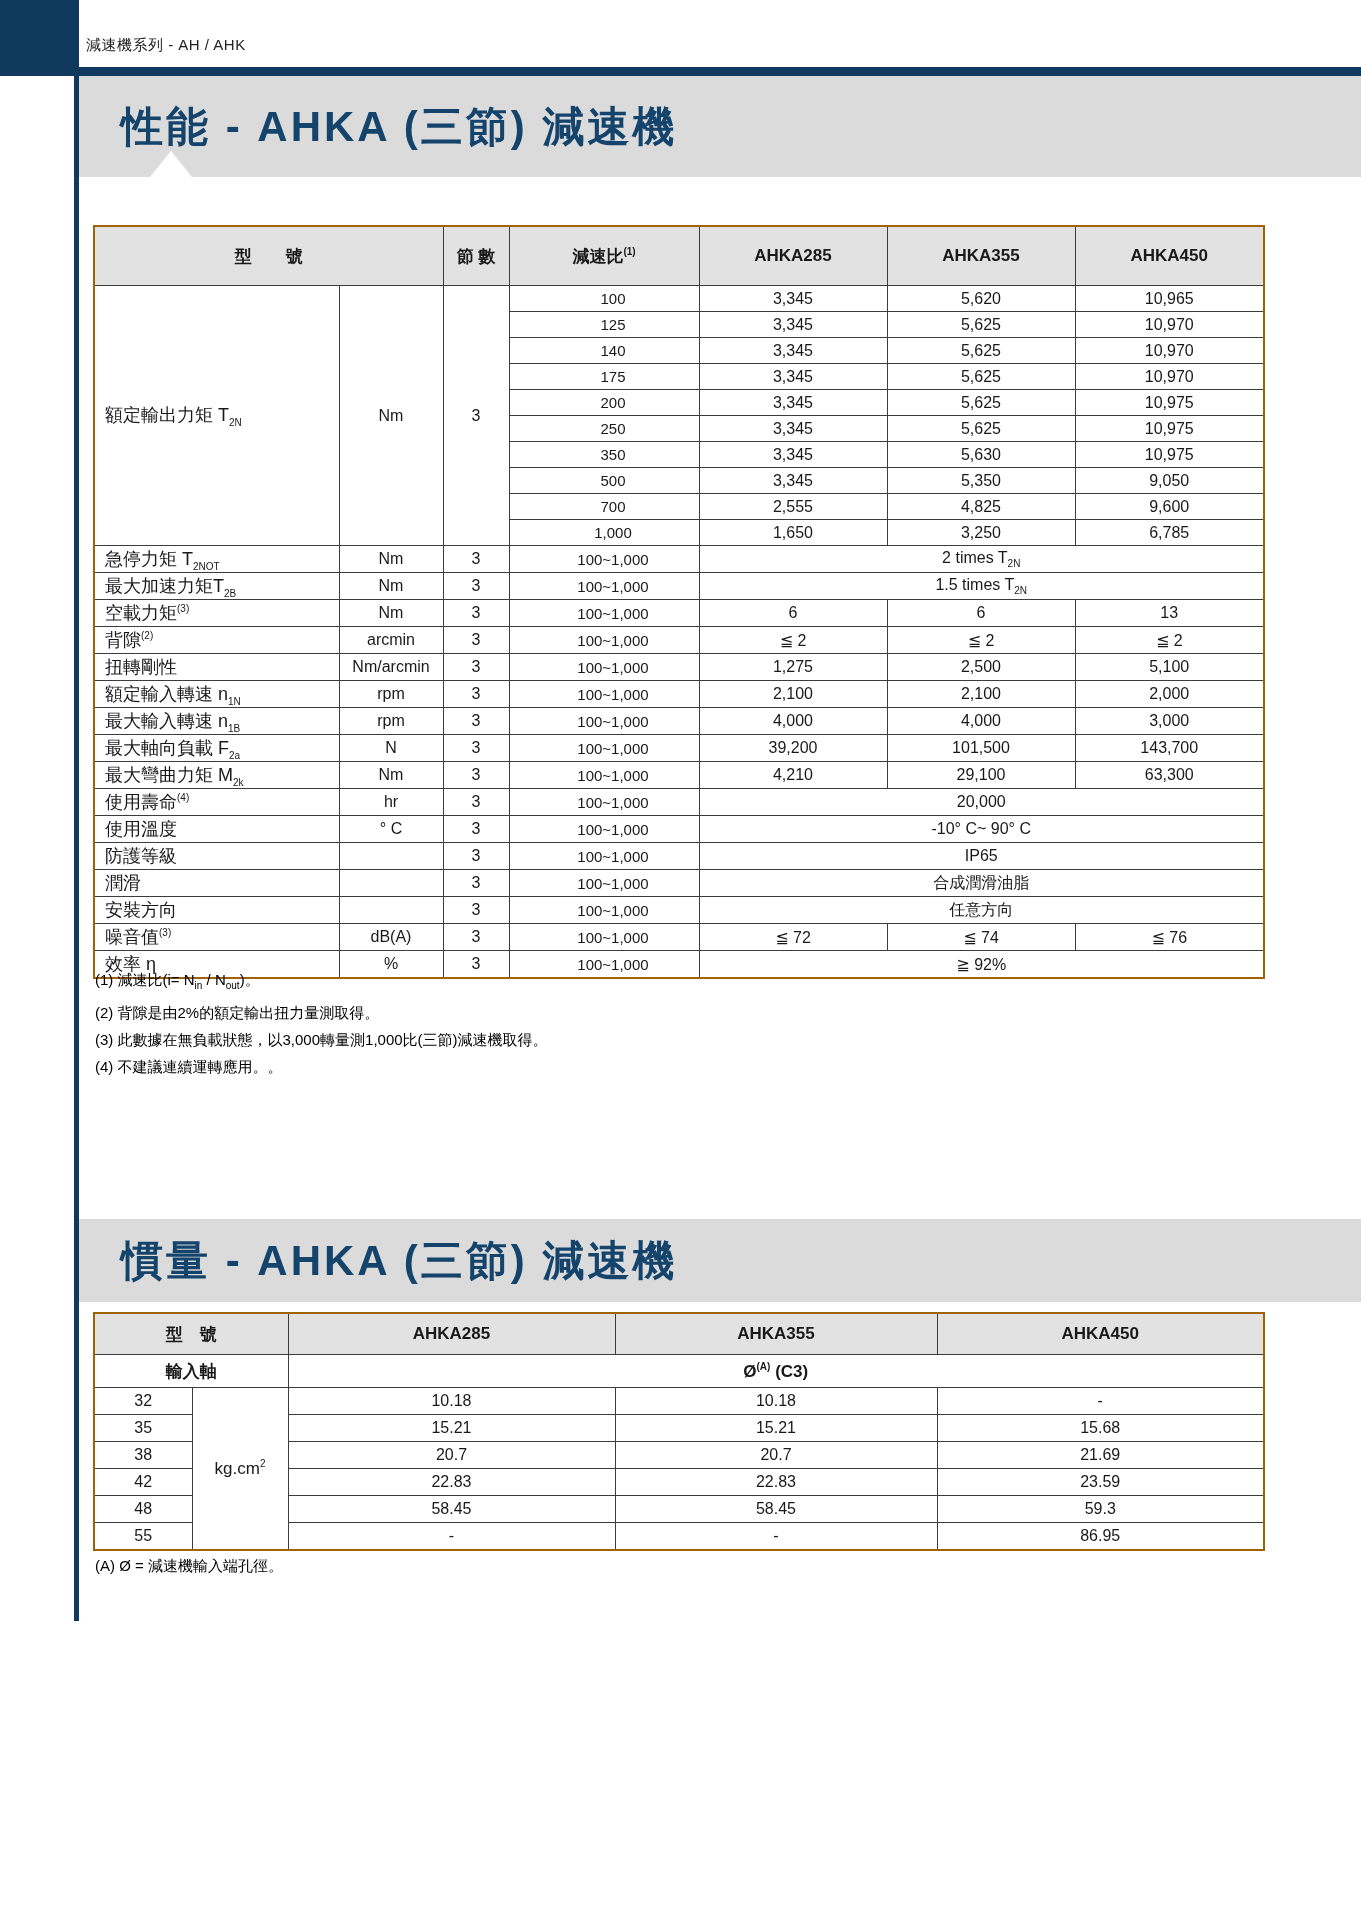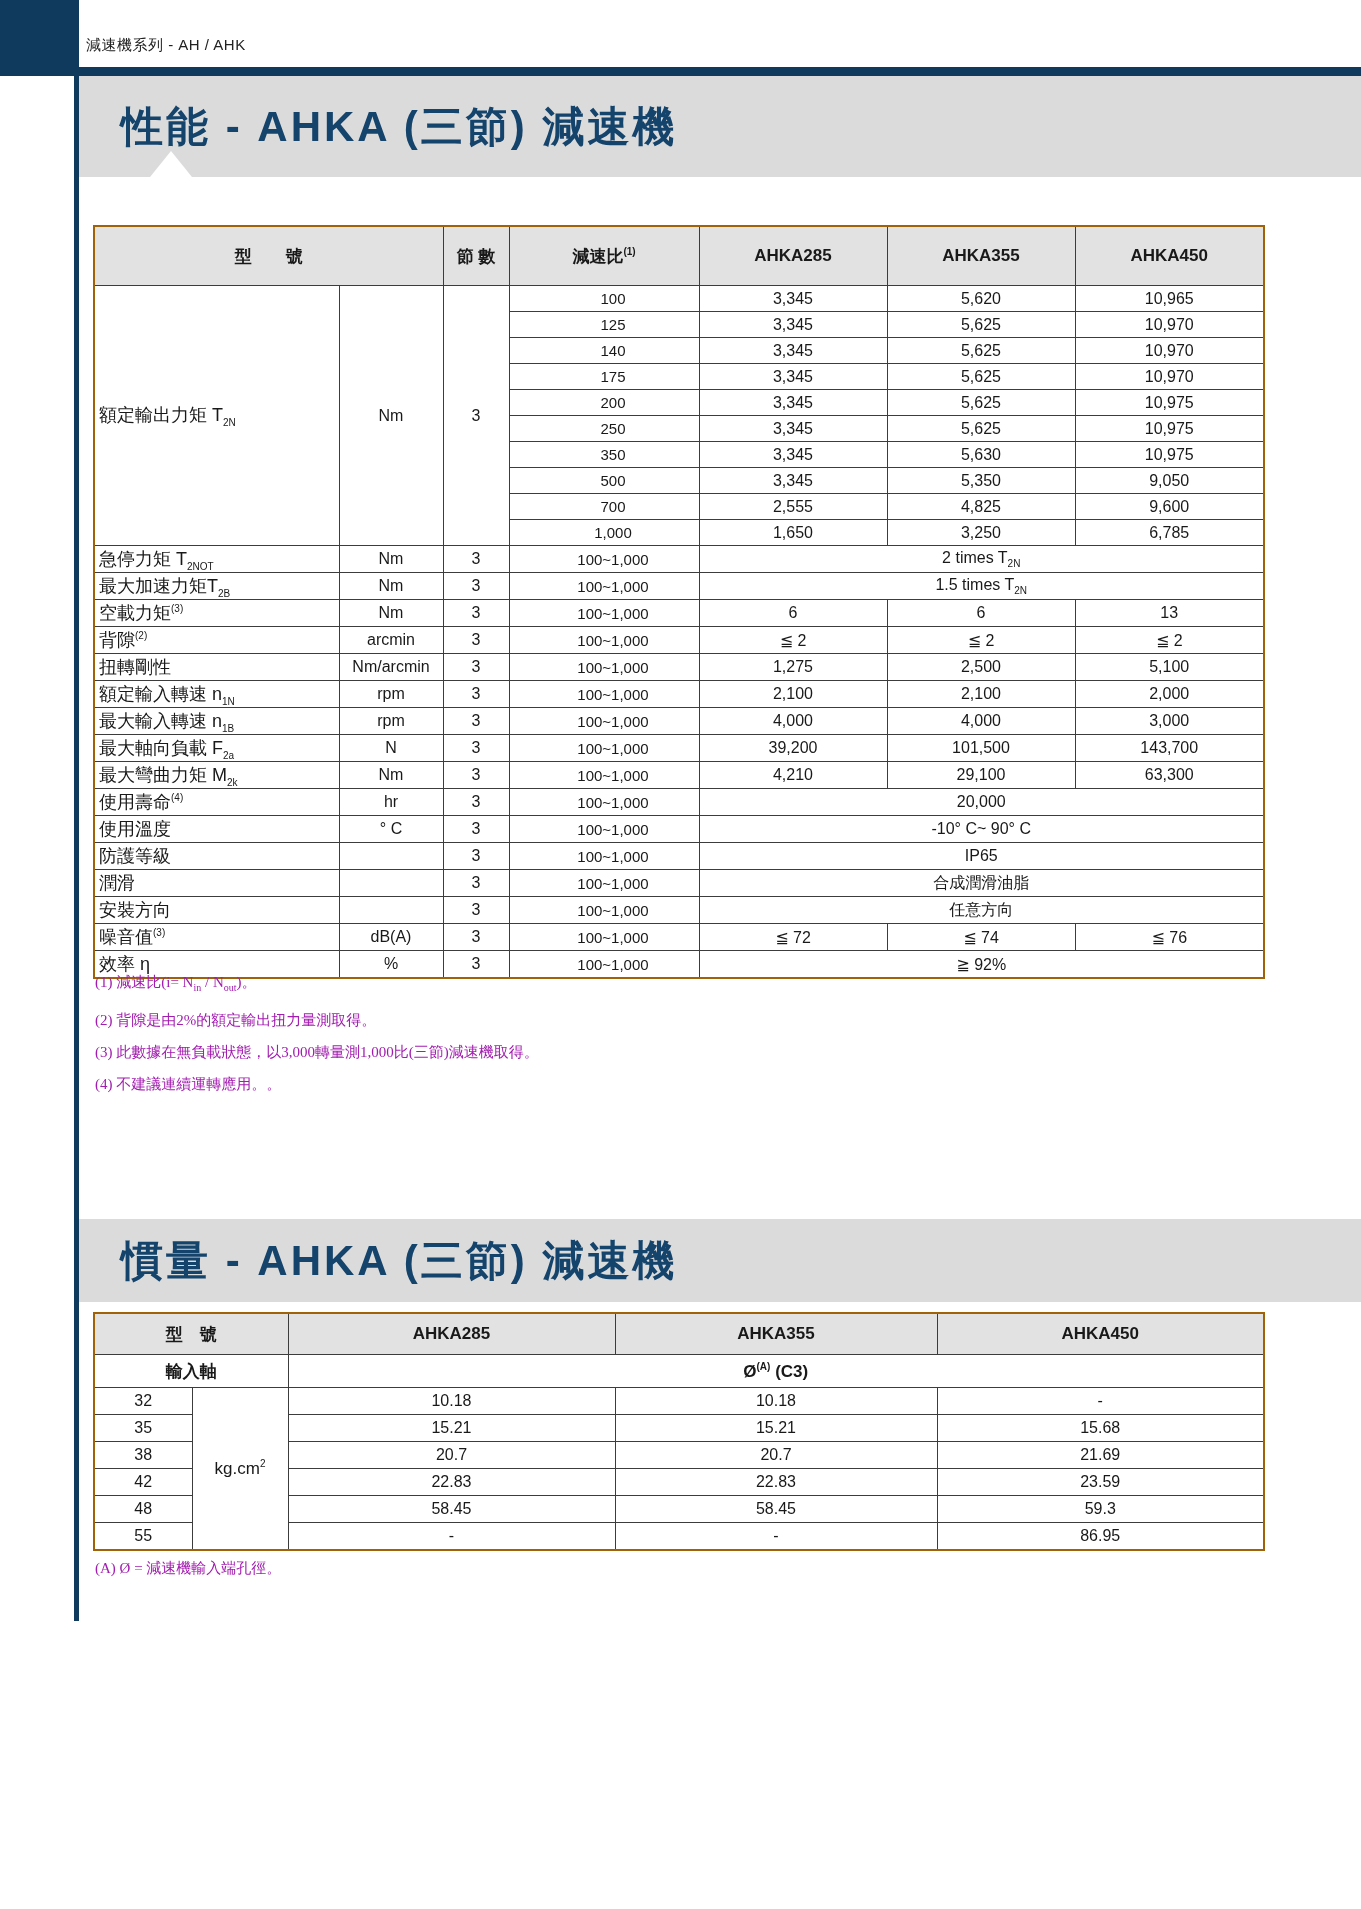--- a/index.html
+++ b/index.html
@@ -21,32 +21,32 @@
   
   table.datatable{position:absolute;border-collapse:collapse;table-layout:fixed;width:1170px;
                   border:2px solid #a16207;}
   .datatable th,.datatable td{border:1px solid #3c3c3c;text-align:center;padding:0;color:#191919;
                               overflow:hidden;}
   .datatable thead th{background:#e2e2e2;font-size:17px;font-weight:bold;}
   .t1{left:93px;top:225px;}
   .t1 thead th{height:58px;}
   .t1 tbody td{height:25px;font-size:16px;}
   .t1 tbody tr.prop td{height:26px;}
-  .t1 td.lbl{text-align:left;padding-left:4px;font-size:18px;margin-left:38px;}
+  .t1 td.lbl{text-align:left;padding-left:10px;font-size:18px;margin-left:38px;}
   .t1 td.ratio-cell{font-size:15px;padding-left:18px;}
   .t2{left:93px;top:1312px;}
   .t2 thead th{height:40px;}
   .t2 td{font-size:16px;}
   .t2 tr.subhead td{height:32px;font-weight:bold;font-size:17px;}
   .t2 tbody tr.body-row td{height:26px;}
   .t2 td.unitcell{font-size:17px;}
   sub{font-size:10px;}
   sup{font-size:10px;}
   
-  .footnotes{position:absolute;left:95px;font-size:15px;line-height:32px;color:#a21caf;font-family:Liberation Serif, serif;}
+  .footnotes{position:absolute;left:95px;font-size:15px;line-height:27px;color:#000000;}
   .fn1{top:966px;}
   .fn2{top:1552px;}
   
   .footer-block{position:absolute;left:0;top:1822px;width:76px;height:87px;background:#0f3a5e;}
   .page-num{position:absolute;left:84px;top:1818px;font-size:28px;font-weight:bold;color:#14436b;
             display:flex;align-items:center;margin-top:22px;}
   .page-num .tri{display:inline-block;width:0;height:0;border-left:11px solid #14436b;
                  border-top:8px solid transparent;border-bottom:8px solid transparent;margin-left:10px;}
   .brand{position:absolute;left:874px;top:1840px;height:64px;display:flex;align-items:center;}
   .brand .create-text{margin-left:-16px;background:#fff;padding:1px 3px;font-weight:bold;

